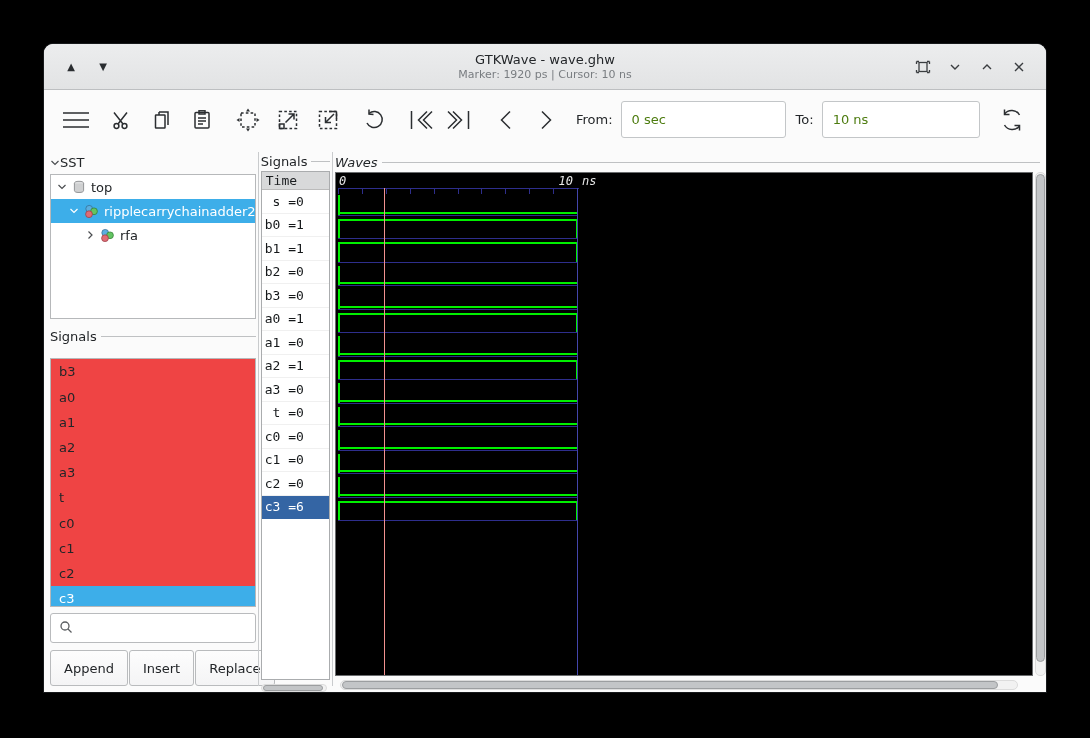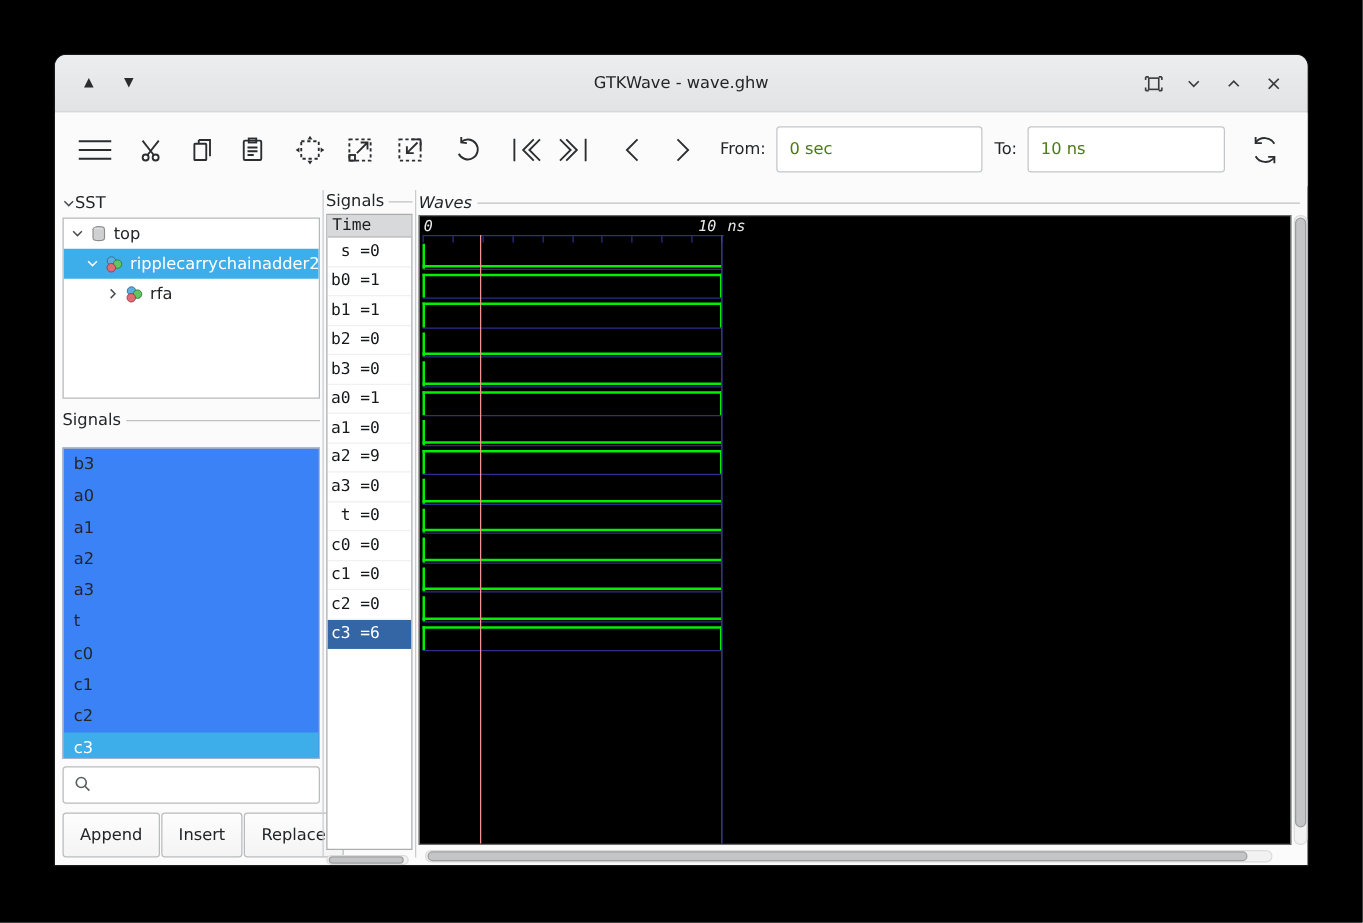--- a/index.html
+++ b/index.html
@@ -44,21 +44,21 @@
   .chev { color:#4a4d50; display:inline-flex; }
   .tree-box { border:1px solid #b6b8ba; background:#fff; height:150px; margin-top:3px;
     overflow:hidden; font-size:13px; }
   .tree-row { height:24px; display:flex; align-items:center; gap:5px; padding-left:6px; white-space:nowrap; }
   .tree-row.sel { background:#3daee9; color:#fff; }
   .tree-row.sel .chev { color:#fff; }
   .tree-ind1 { padding-left:18px; } .tree-ind2 { padding-left:34px; }
   .frame-label-row { display:flex; align-items:center; margin-top:10px; height:16px; }
   .frame-label { font-size:13px; color:#232629; margin-right:4px; }
   .frame-line { flex:1; border-top:1px solid #bfc1c3; }
-  .list-box { border:1px solid #b6b8ba; background:#3b82f6; margin-top:14px; height:258px;
+  .list-box { border:1px solid #b6b8ba; background:#ef4444; margin-top:14px; height:258px;
     overflow:hidden; }
   .list-item { height:25.2px; display:flex; align-items:center; padding-left:8px; font-size:13px; }
   .list-item.sel { background:#3daee9; color:#fff; }
   .search-wrap { margin-top:6px; height:31px; border:1px solid #b9bbbd; border-radius:3px;
     background:#fff; display:flex; align-items:center; padding-left:8px; gap:6px; }
   .search-input { border:none; outline:none; flex:1; height:100%; font-size:13px; background:transparent; }
   .btn-row { display:flex; gap:1px; margin-top:7px; }
   .pushbtn { height:36px; padding:0 13px; background:linear-gradient(#fdfdfd,#f4f4f5);
     border:1px solid #b9bbbd; border-radius:3px; font-size:13px; color:#232629;
     font-family:"DejaVu Sans",sans-serif; }
@@ -111,20 +111,21 @@
 
 <div class="window">
 
   <div class="titlebar">
     <div class="tb-left">
       <div class="tb-tri">▲</div>
       <div class="tb-tri">▼</div>
     </div>
     <div class="tb-center">
       <div class="tb-title">GTKWave - wave.ghw</div>
+      <div class="tb-sub">Marker: 1920 ps  |  Cursor: 10 ns</div>
     </div>
     <div class="tb-right">
       <div class="tb-btn">
         <svg width="16" height="16" viewBox="0 0 16 16" stroke="#3a3d40" fill="none" stroke-width="1.3">
           <rect x="4" y="3.5" width="8" height="9"></rect>
           <path d="M1.5 2.5 L4 2.5 M1.5 2.5 L1.5 5 M14.5 2.5 L12 2.5 M14.5 2.5 L14.5 5
                    M1.5 13.5 L4 13.5 M1.5 13.5 L1.5 11 M14.5 13.5 L12 13.5 M14.5 13.5 L14.5 11"></path>
         </svg>
       </div>
       <div class="tb-btn">
@@ -337,21 +338,21 @@
       <div class="mid-box">
         <div class="time-head">Time</div>
         <div>
             <div class="sig-row"> s =0</div>
             <div class="sig-row">b0 =1</div>
             <div class="sig-row">b1 =1</div>
             <div class="sig-row">b2 =0</div>
             <div class="sig-row">b3 =0</div>
             <div class="sig-row">a0 =1</div>
             <div class="sig-row">a1 =0</div>
-            <div class="sig-row">a2 =9</div>
+            <div class="sig-row">a2 =1</div>
             <div class="sig-row">a3 =0</div>
             <div class="sig-row"> t =0</div>
             <div class="sig-row">c0 =0</div>
             <div class="sig-row">c1 =0</div>
             <div class="sig-row">c2 =0</div>
             <div class="sig-row sel">c3 =6</div>
           </div>
       </div>
       <div class="mini-hsb">
           <div class="thumb"></div>

